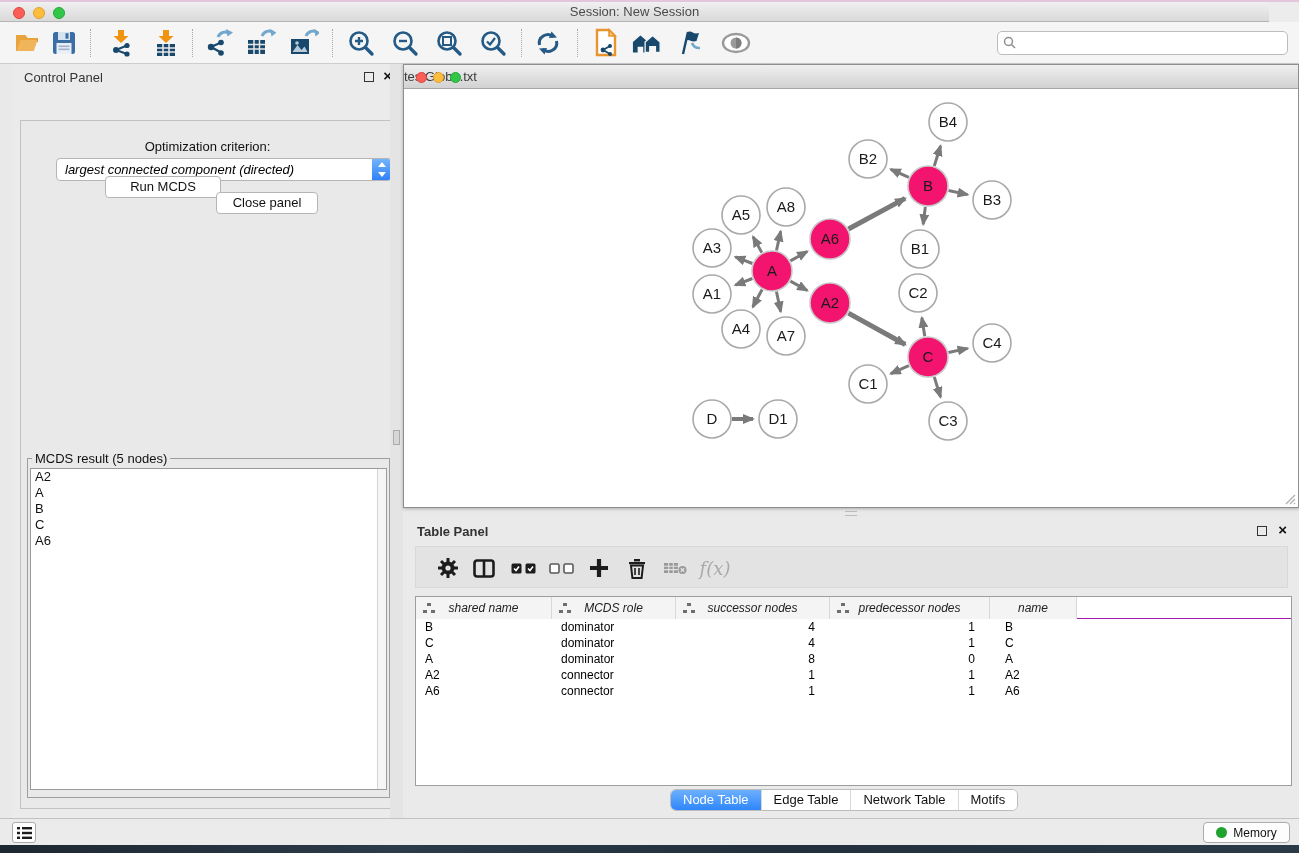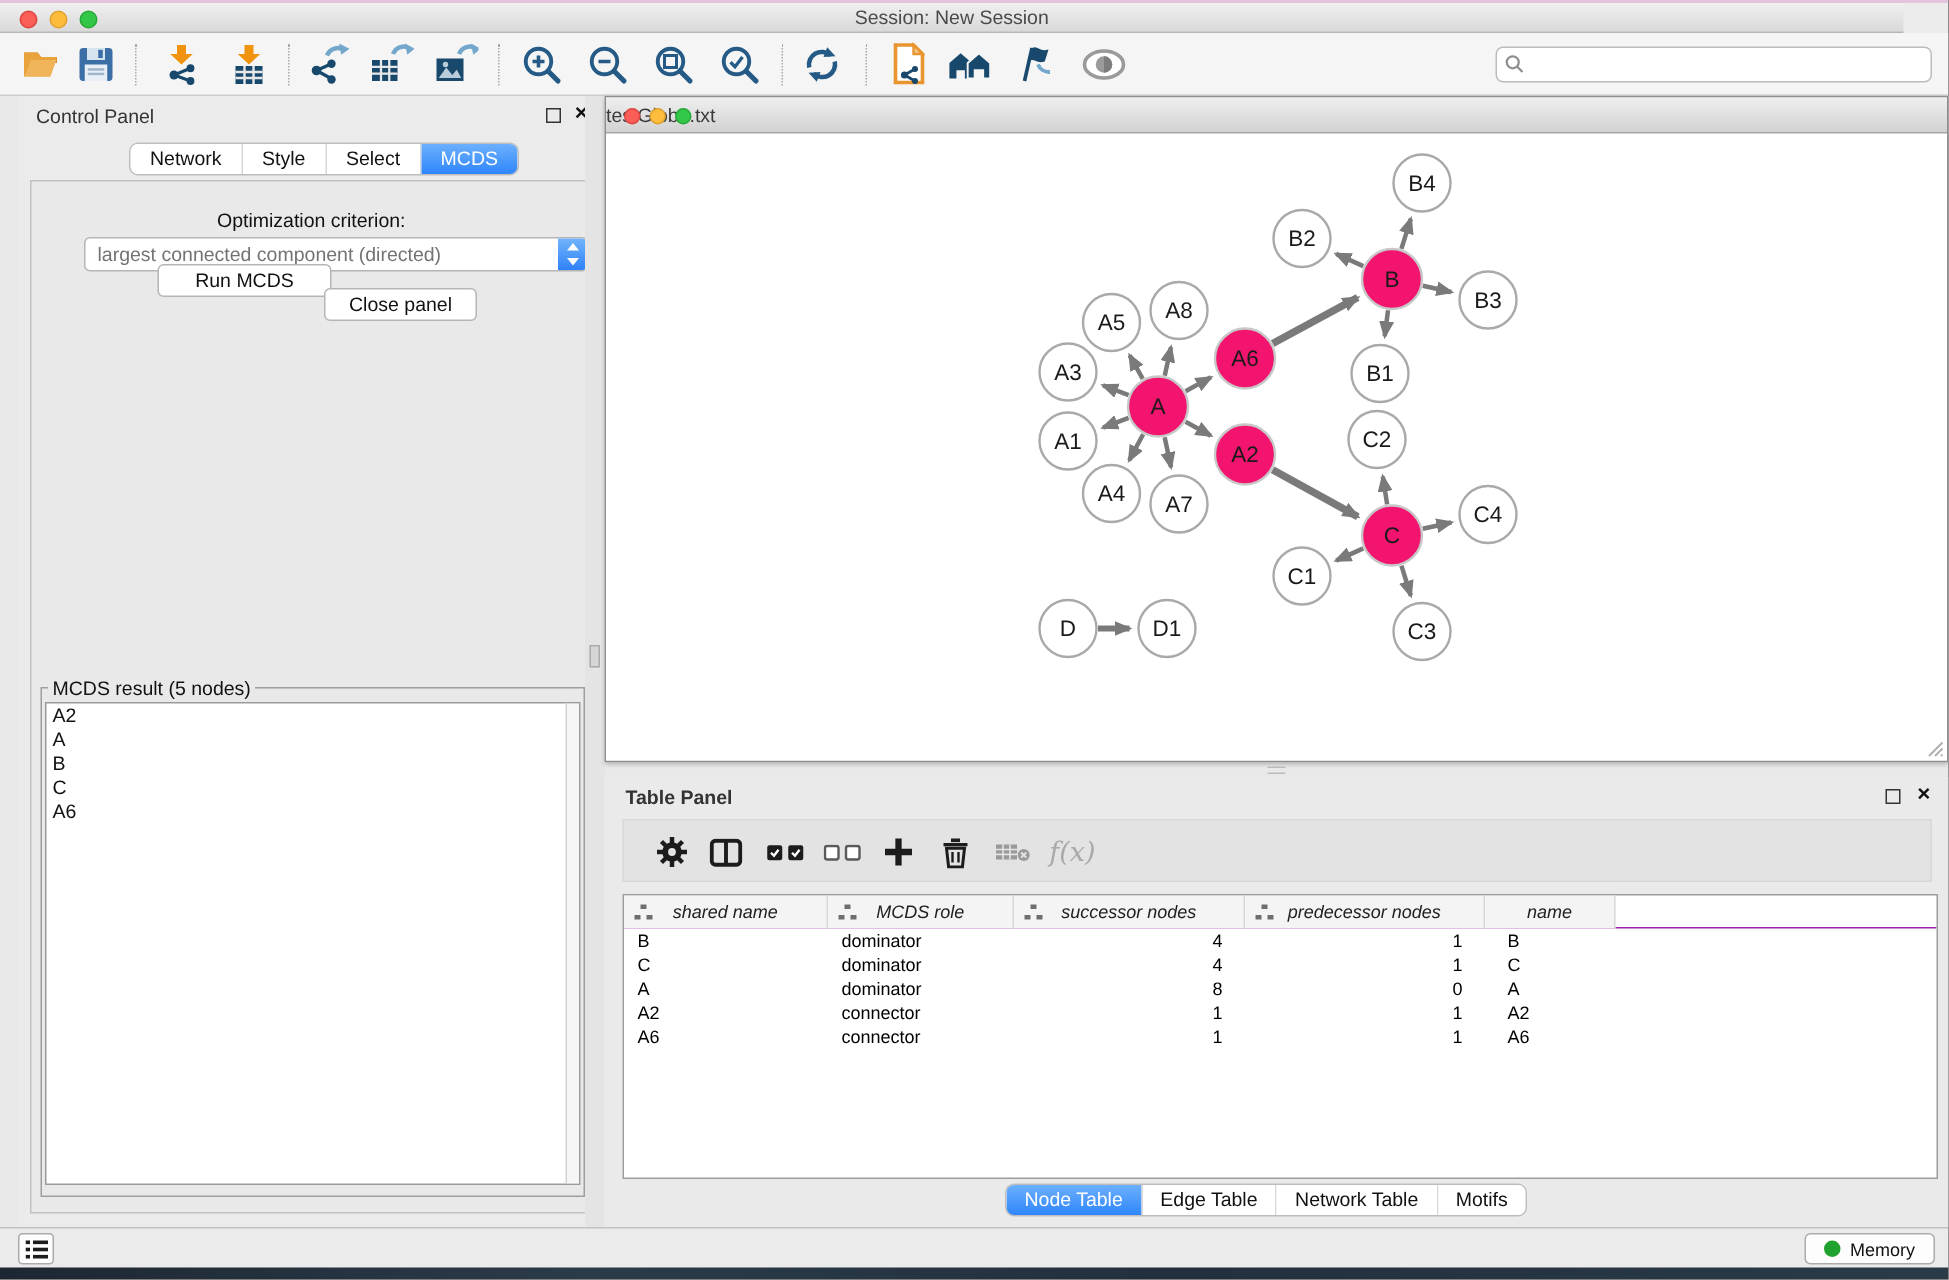--- a/index.html
+++ b/index.html
@@ -44,22 +44,22 @@
   .cp-tabs { left:74px; top:31px; height:22px; display:flex; border:1px solid #bdbdbd;
              border-radius:6px; background:#fff; overflow:hidden; }
   .cp-tab { padding:0 13px; font-size:13px; line-height:20px; color:#111;
             border-right:1px solid #d7d7d7; background:#fff; cursor:default; }
   .cp-tab:last-child { border-right:none; }
   .cp-tab.active { background:linear-gradient(#6cb0fe,#2f86fb); color:#fff; border-right:none; }
   .cp-content { left:8px; top:56px; width:375px; height:689px; border:1px solid #c2c2c2;
                 background:#e9e9e9; }
   .opt-label { width:100%; text-align:center; margin-top:18px; font-size:13px; color:#111; }
   .dropdown { position:absolute; left:35px; top:37px; width:336px; height:23px; background:#fff;
-              border:1px solid #b5b5b5; border-radius:4px; font-size:13px; color:#737373;
-              line-height:21px; padding-left:8px; }
+              border:1px solid #b5b5b5; border-radius:4px; font-size:13px; color:#000000;
+              line-height:21px; padding-left:8px;font-style:italic; }
   .dd-step { position:absolute; right:0; top:0; width:19px; height:21px;
              background:linear-gradient(#72b4fc,#2f82f7); border-radius:0 3px 3px 0; }
   .dd-step:before, .dd-step:after { content:""; position:absolute; left:5.5px; border-left:4px solid transparent;
              border-right:4px solid transparent; }
   .dd-step:before { top:3px; border-bottom:5px solid #fff; }
   .dd-step:after { bottom:3px; border-top:5px solid #fff; }
   .btn { position:absolute; height:22px; background:#fff; border:1px solid #b5b5b5;
          border-radius:4px; font-size:13px; color:#111; text-align:center; line-height:20px; }
   .mcds-fs { position:absolute; left:6px; top:330px; width:363px; height:347px;
              border:1px solid #9e9e9e; padding:2px; background:transparent; }
@@ -282,26 +282,20 @@
   </div>
 
   <div class="abs main">
 
     <div class="abs cpanel">
       <div class="abs cp-title">Control Panel</div>
       <div class="abs" style="right:28px;top:8px">
           <div class="float-box"></div>
         </div>
       <div class="abs close-x" style="right:10px;top:6px">×</div>
-      <div class="abs cp-tabs">
-          <div class="cp-tab">Network</div>
-          <div class="cp-tab">Style</div>
-          <div class="cp-tab">Select</div>
-          <div class="cp-tab active">MCDS</div>
-        </div>
       <div class="abs cp-content">
         <div class="opt-label">Optimization criterion:</div>
         <div class="dropdown">
           <span>largest connected component (directed)</span>
           <span class="dd-step"></span>
         </div>
         <div class="btn" style="left:84px;top:55px;width:116px">Run MCDS</div>
         <div class="btn" style="left:195px;top:71px;width:102px">Close panel</div>
         <fieldset class="mcds-fs">
           <legend>MCDS result (5 nodes)</legend>

